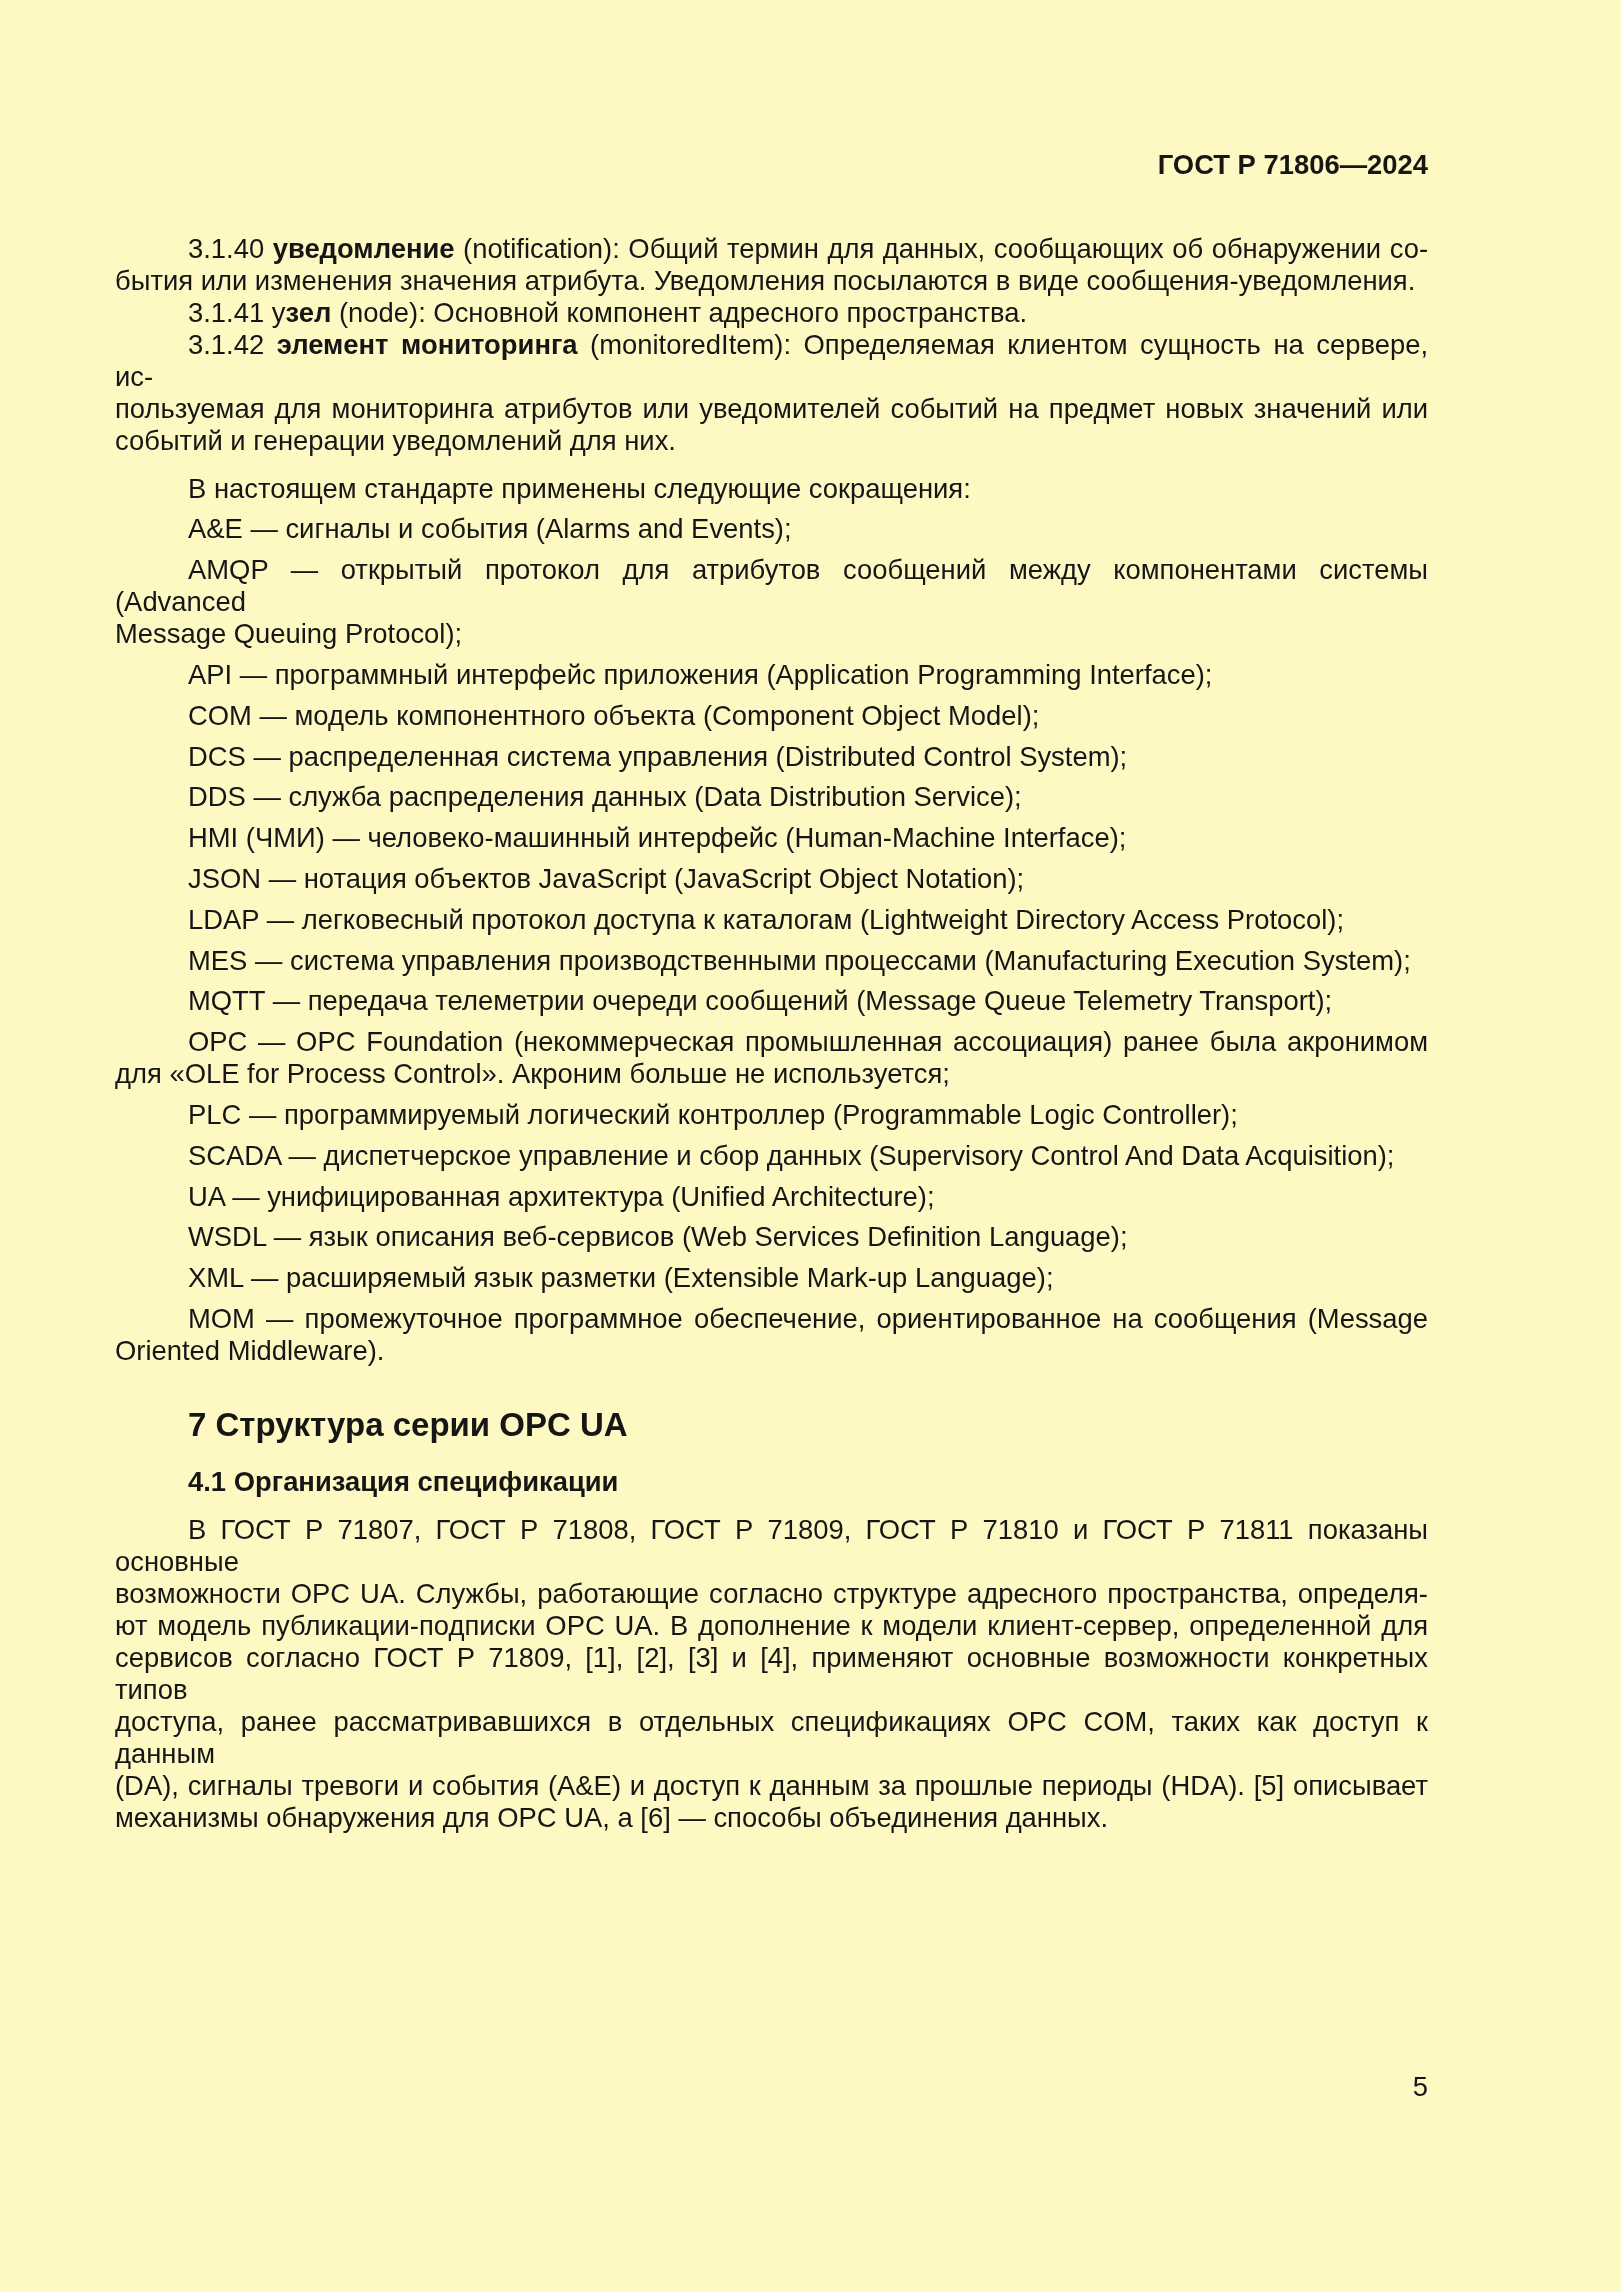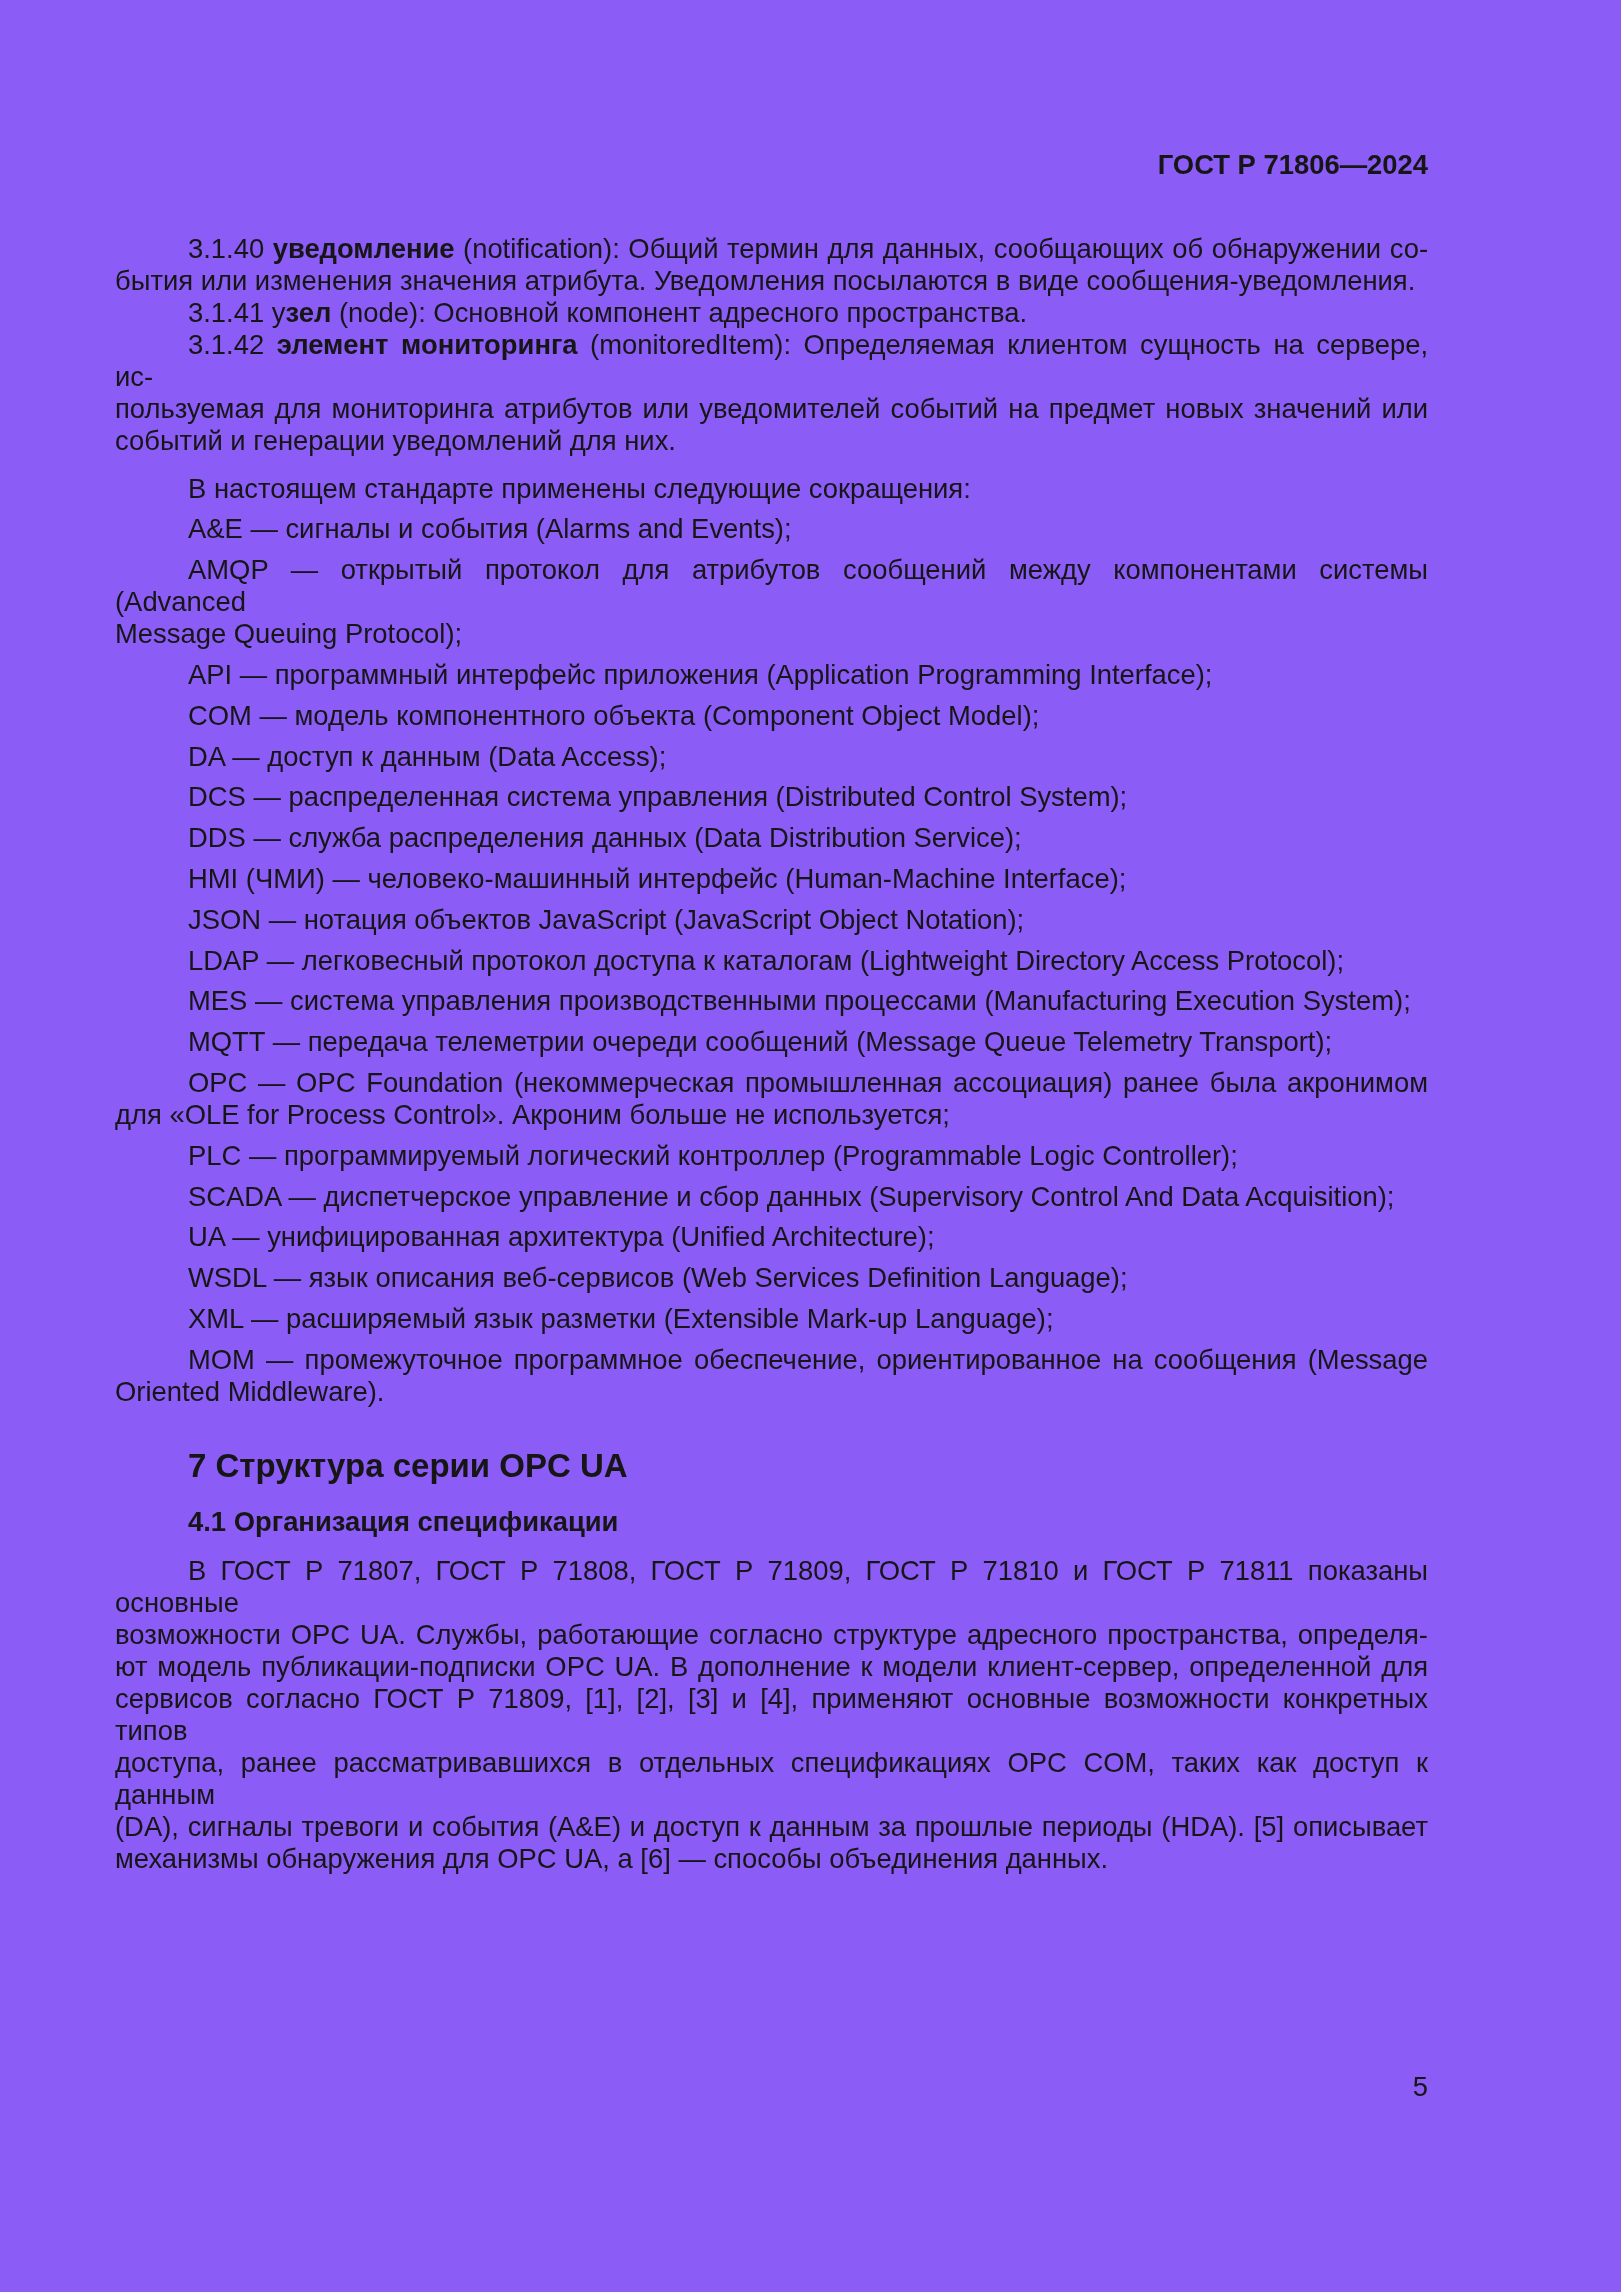--- a/index.html
+++ b/index.html
@@ -1,20 +1,20 @@
 <!DOCTYPE html>
 <html><head>
 <meta charset="utf-8">
 <style>
   html, body { margin: 0; padding: 0; background: #e8e8e8; }
   .page {
     position: relative;
     width: 1621px;
     height: 2293px;
-    background: #8b5cf6;
+    background: #fef9c3;
     font-family: "Liberation Sans", "DejaVu Sans", sans-serif;
     color: #161616;
     overflow: hidden;
   }
   .running-header {
     position: absolute;
     top: 149px; left: 115px; width: 1313px;
     text-align: right;
     font-size: 27.4px; line-height: 32px; font-weight: bold;
   }
@@ -78,23 +78,20 @@
         <div class="ln">AMQP — открытый протокол для атрибутов сообщений между компонентами системы (Advanced</div>
         <div class="ln ln-last">Message Queuing Protocol);</div>
       </div>
     <div class="para abbr">
         <div class="ln ln-last">API — программный интерфейс приложения (Application Programming Interface);</div>
       </div>
     <div class="para abbr">
         <div class="ln ln-last">COM — модель компонентного объекта (Component Object Model);</div>
       </div>
     <div class="para abbr">
-        <div class="ln ln-last">DA — доступ к данным (Data Access);</div>
-      </div>
-    <div class="para abbr">
         <div class="ln ln-last">DCS — распределенная система управления (Distributed Control System);</div>
       </div>
     <div class="para abbr">
         <div class="ln ln-last">DDS — служба распределения данных (Data Distribution Service);</div>
       </div>
     <div class="para abbr">
         <div class="ln ln-last">HMI (ЧМИ) — человеко-машинный интерфейс (Human-Machine Interface);</div>
       </div>
     <div class="para abbr">
         <div class="ln ln-last">JSON — нотация объектов JavaScript (JavaScript Object Notation);</div>

